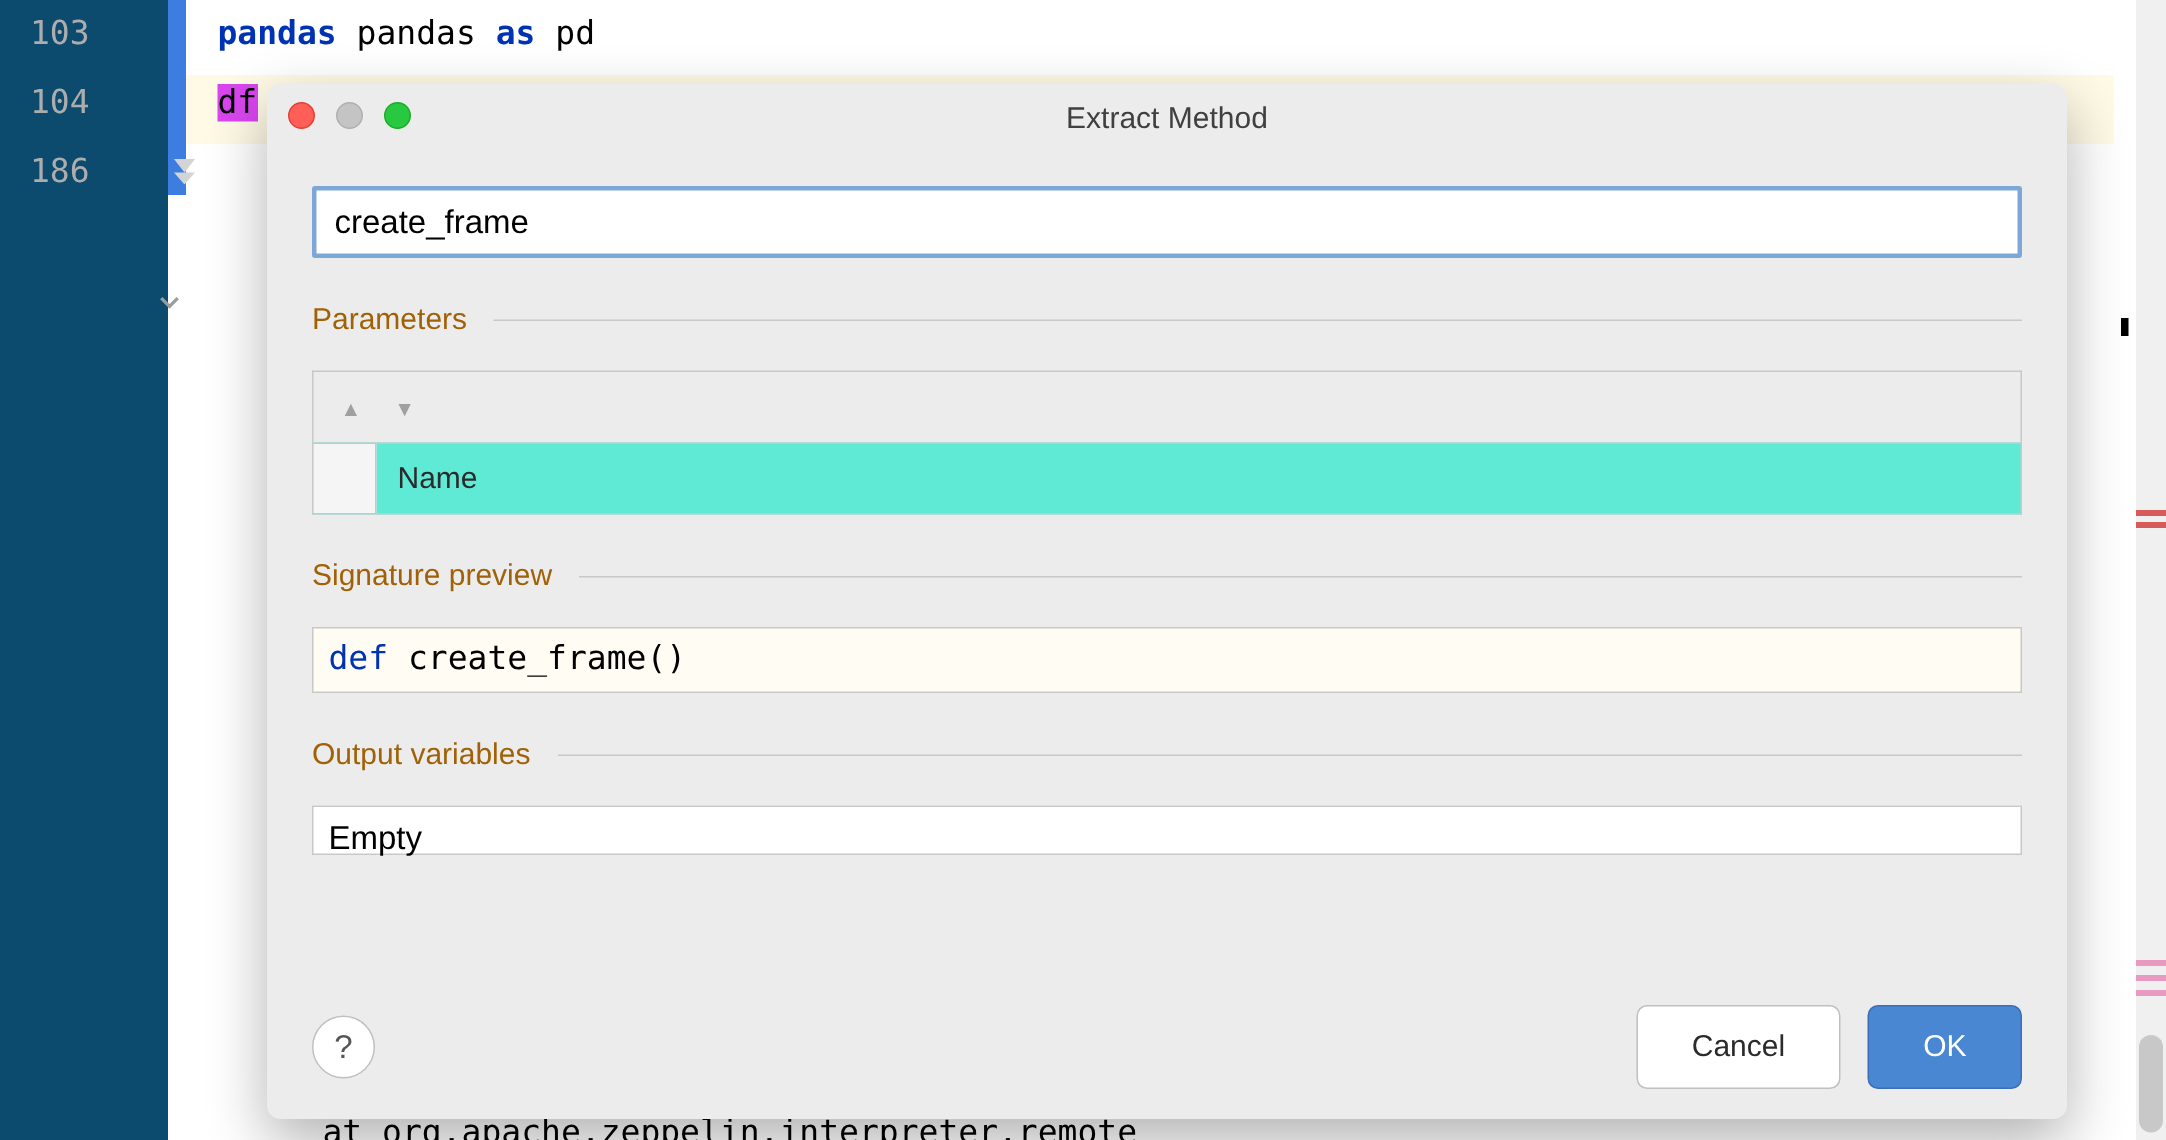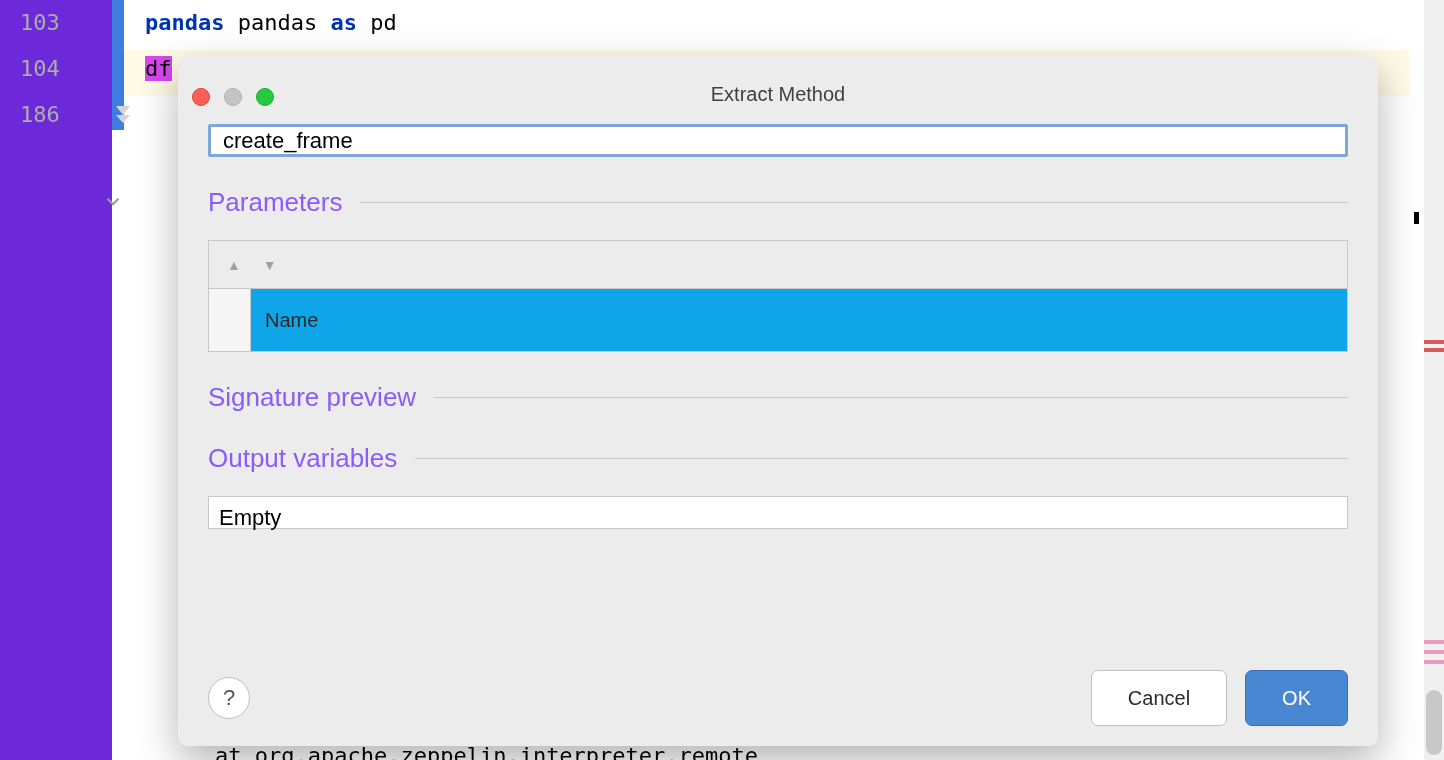--- a/index.html
+++ b/index.html
@@ -21,21 +21,21 @@
       top: 0;
       width: 100%;
       height: 100%;
     }
     .gutter {
       position: absolute;
       left: 0;
       top: 0;
       width: 112px;
       height: 100%;
-      background: #6d28d9;
+      background: #0c4a6e;
     }
     .line-number {
       position: absolute;
       color: #adadad;
       font-family: "Menlo", "Consolas", monospace;
       font-size: 22px;
       left: 20px;
     }
     .ln-103 { top: 10px; }
     .ln-104 { top: 56px; text-align: right; }
@@ -147,23 +147,23 @@
       width: 1200px;
       height: 690px;
       background: #ececec;
       border-radius: 9px;
       box-shadow: 0 15px 40px rgba(0,0,0,0.3);
       overflow: hidden;
     }
     .title-bar {
       height: 50px;
       display: flex;
-      align-items: flex-end;
+      align-items: flex-start;
       position: relative;
-      padding: 0 14px;
+      padding: 12px 14px;
     }
     .traffic-lights {
       display: flex;
       gap: 14px;
       align-items: center;
     }
     .traffic-light {
       width: 18px;
       height: 18px;
       border-radius: 50%;
@@ -183,39 +183,39 @@
     .dialog-body {
       padding: 18px 30px 18px 30px;
     }
     .field-label {
       font-size: 20px;
       color: #2b2b2b;
       margin-bottom: 14px;
     }
     .text-input {
       width: 100%;
-      height: 33px;
+      height: 48px;
       font-size: 22px;
       padding: 0 12px;
       border: 3px solid #7da7d9;
       border-radius: 2px;
       background: #ffffff;
       font-family: inherit;
       color: #000;
       outline: none;
     }
     .section-header {
       display: flex;
       align-items: center;
       margin-top: 30px;
       margin-bottom: 22px;
     }
     .section-title {
-      font-size: 26px;
-      color: #8b5cf6;
+      font-size: 20px;
+      color: #a16207;
       margin-right: 18px;
       text-align: center;
     }
     .section-line {
       flex: 1;
       height: 1px;
       background: #c8c8c8;
     }
     .params-toolbar {
       border: 1px solid #c8c8c8;
@@ -226,23 +226,23 @@
       padding: 0 18px;
       gap: 22px;
       background: #ececec;
     }
     .arrow-icon {
       color: #a0a0a0;
       font-size: 14px;
     }
     .params-table {
       border: 1px solid #c8c8c8;
-      height: 64px;
-      display: flex;
-      background: #0ea5e9;
+      height: 48px;
+      display: flex;
+      background: #5eead4;
     }
     .params-col-check {
       width: 42px;
       border-right: 1px solid #c8c8c8;
       background: #f5f5f5;
     }
     .params-col-name {
       flex: 1;
       display: flex;
       align-items: center;
@@ -367,20 +367,21 @@
     </div>
     <div class="params-table">
       <div class="params-col-check"></div>
       <div class="params-col-name">Name</div>
     </div>
 
     <div class="section-header">
       <div class="section-title">Signature preview</div>
       <div class="section-line"></div>
     </div>
+    <div class="signature-box"><span class="sig-def">def</span><span class="sig-name"> create_frame()</span></div>
 
     <div class="section-header">
       <div class="section-title">Output variables</div>
       <div class="section-line"></div>
     </div>
     <div class="output-box">Empty</div>
   </div>
   <div class="dialog-footer">
     <div class="help-btn">?</div>
     <div class="footer-spacer"></div>

